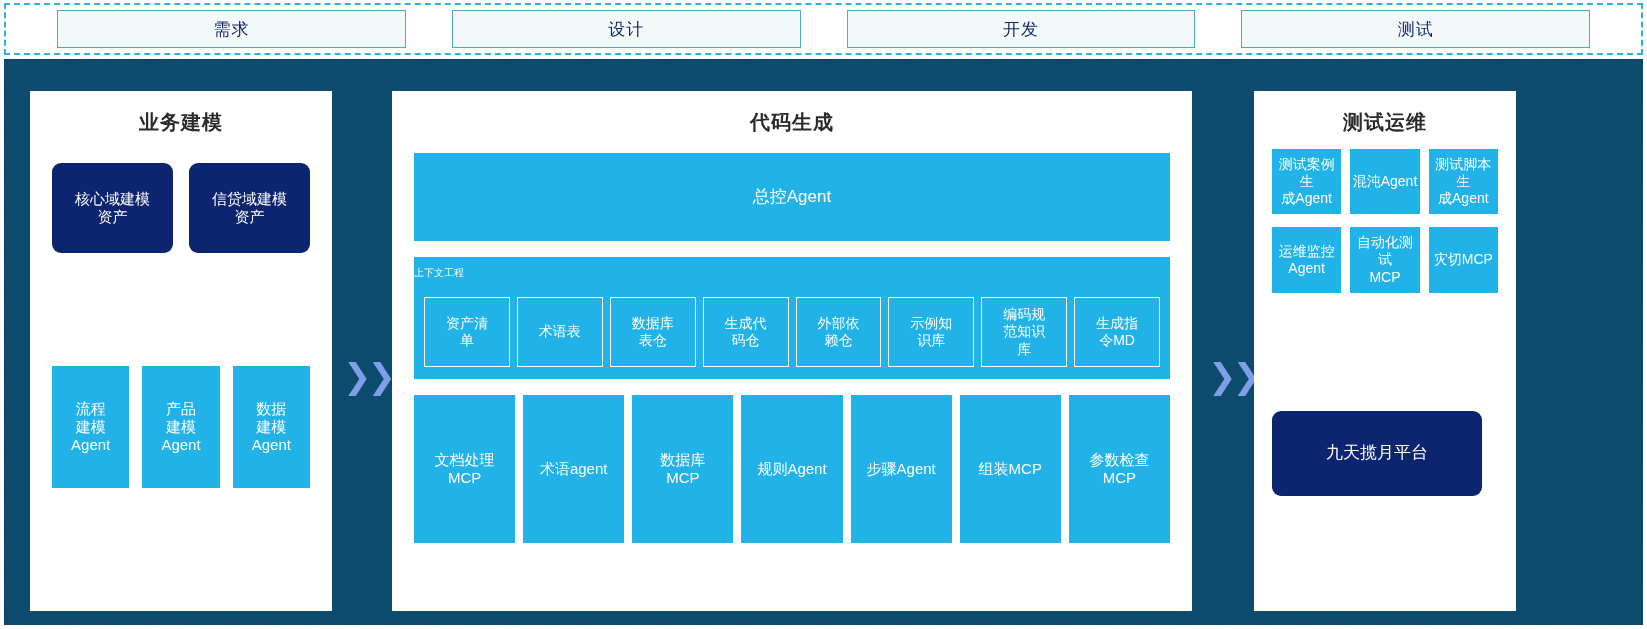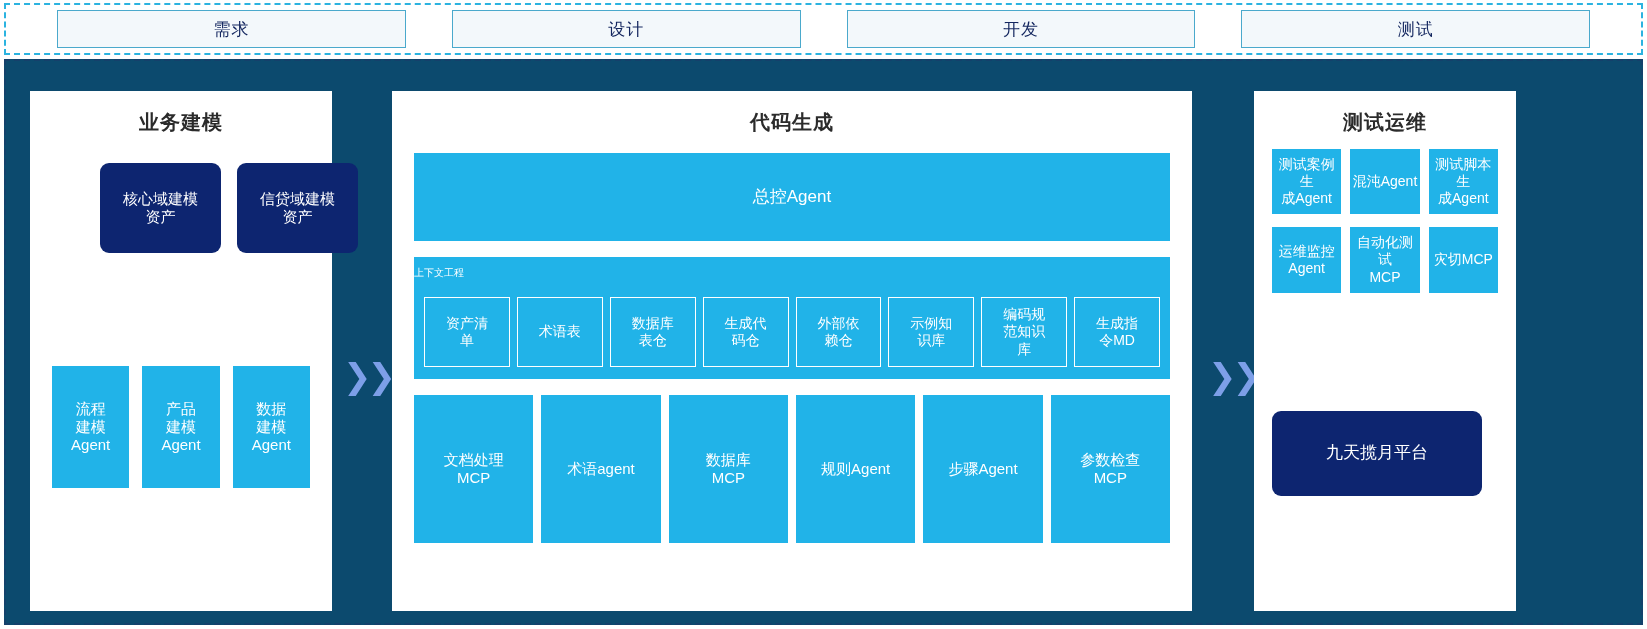--- a/index.html
+++ b/index.html
@@ -95,21 +95,21 @@
   .tile-outline {
     background: transparent;
     border: 1px solid #ffffff;
     color: #ffffff;
   }
 
   
   #asset-row {
     position: absolute; left: 22px; top: 72px;
     width: 258px; height: 90px;
-    display: flex; gap: 16px; margin-left: 48px;
+    display: flex; gap: 16px;
   }
   #asset-row .tile { flex: 1 1 0; font-size: 15px; }
 
   #modeling-agent-row {
     position: absolute; left: 22px; top: 275px;
     width: 258px; height: 122px;
     display: flex; gap: 13px;
   }
   #modeling-agent-row .tile { flex: 1 1 0; font-size: 15px; }
 
@@ -232,20 +232,21 @@
     </div>
 
     <div id="tool-row">
       <div class="tile tile-blue">文档处理
 MCP</div>
       <div class="tile tile-blue">术语agent</div>
       <div class="tile tile-blue">数据库
 MCP</div>
       <div class="tile tile-blue">规则Agent</div>
       <div class="tile tile-blue">步骤Agent</div>
+      <div class="tile tile-blue">组装MCP</div>
       <div class="tile tile-blue">参数检查
 MCP</div>
     </div>
   </div>
 
   <div class="chevron" id="chevron-2">❯❯</div>
 
   <div class="panel" id="panel-testops">
     <div class="panel-title">测试运维</div>
 

